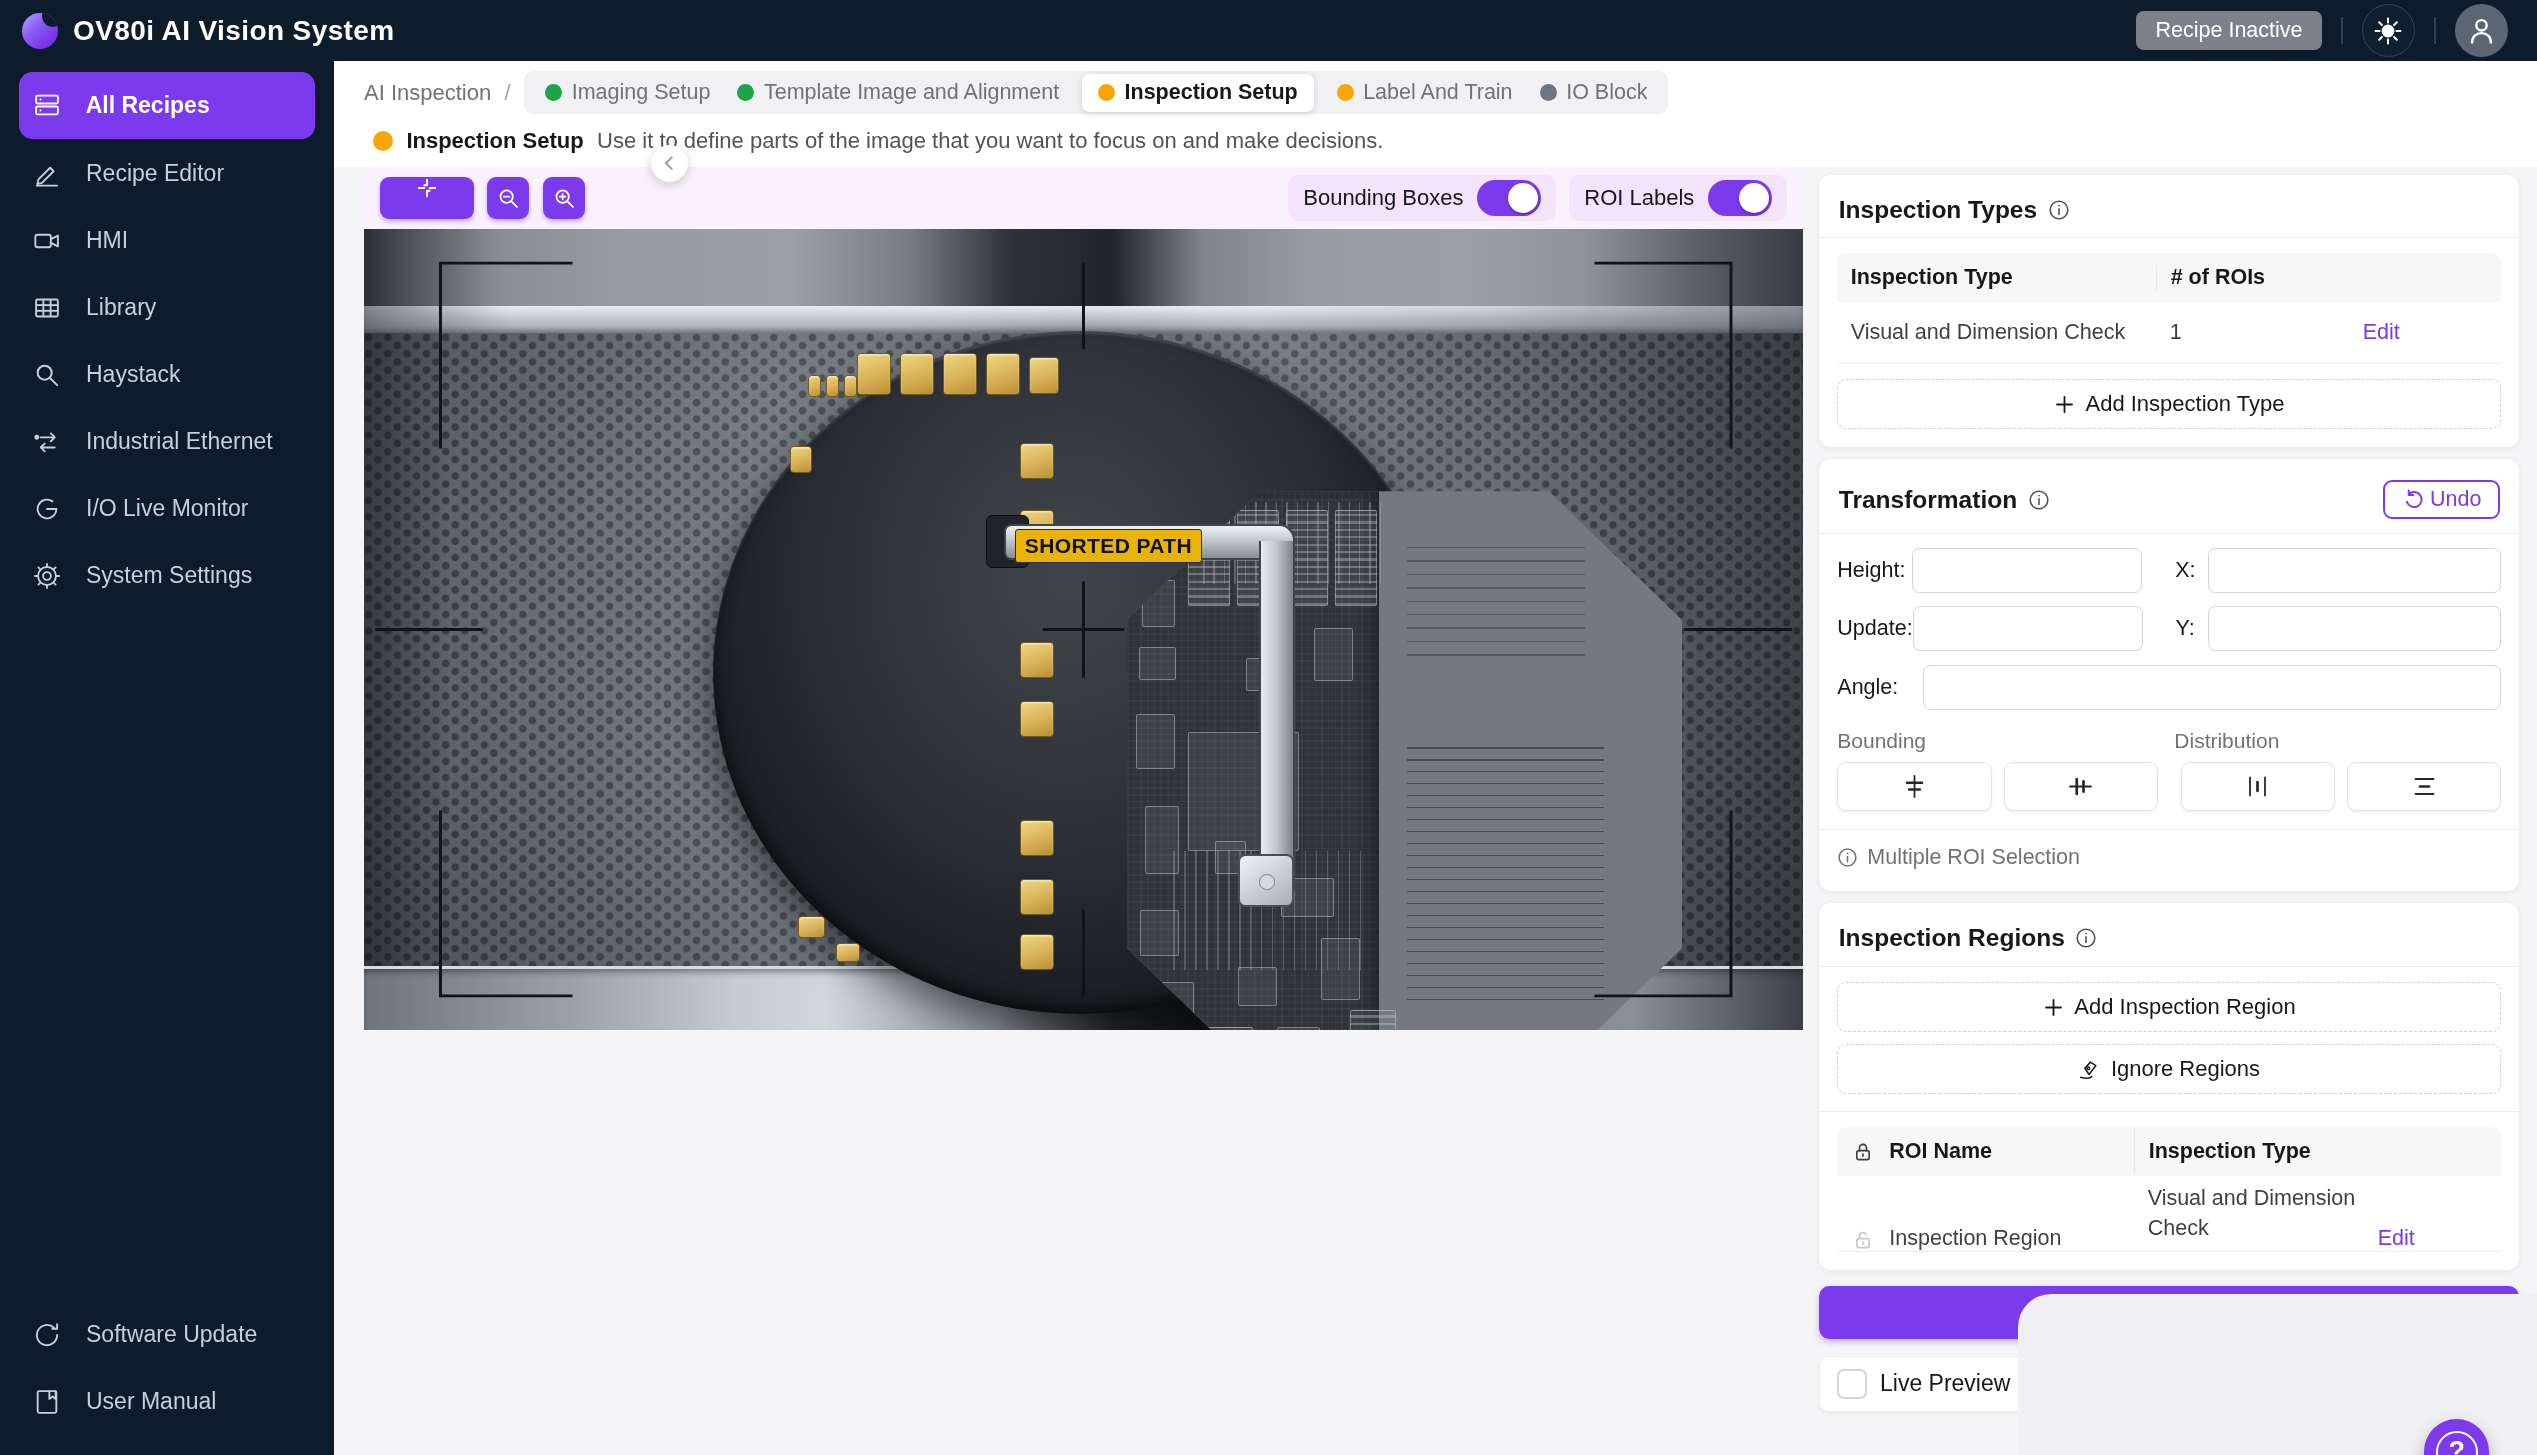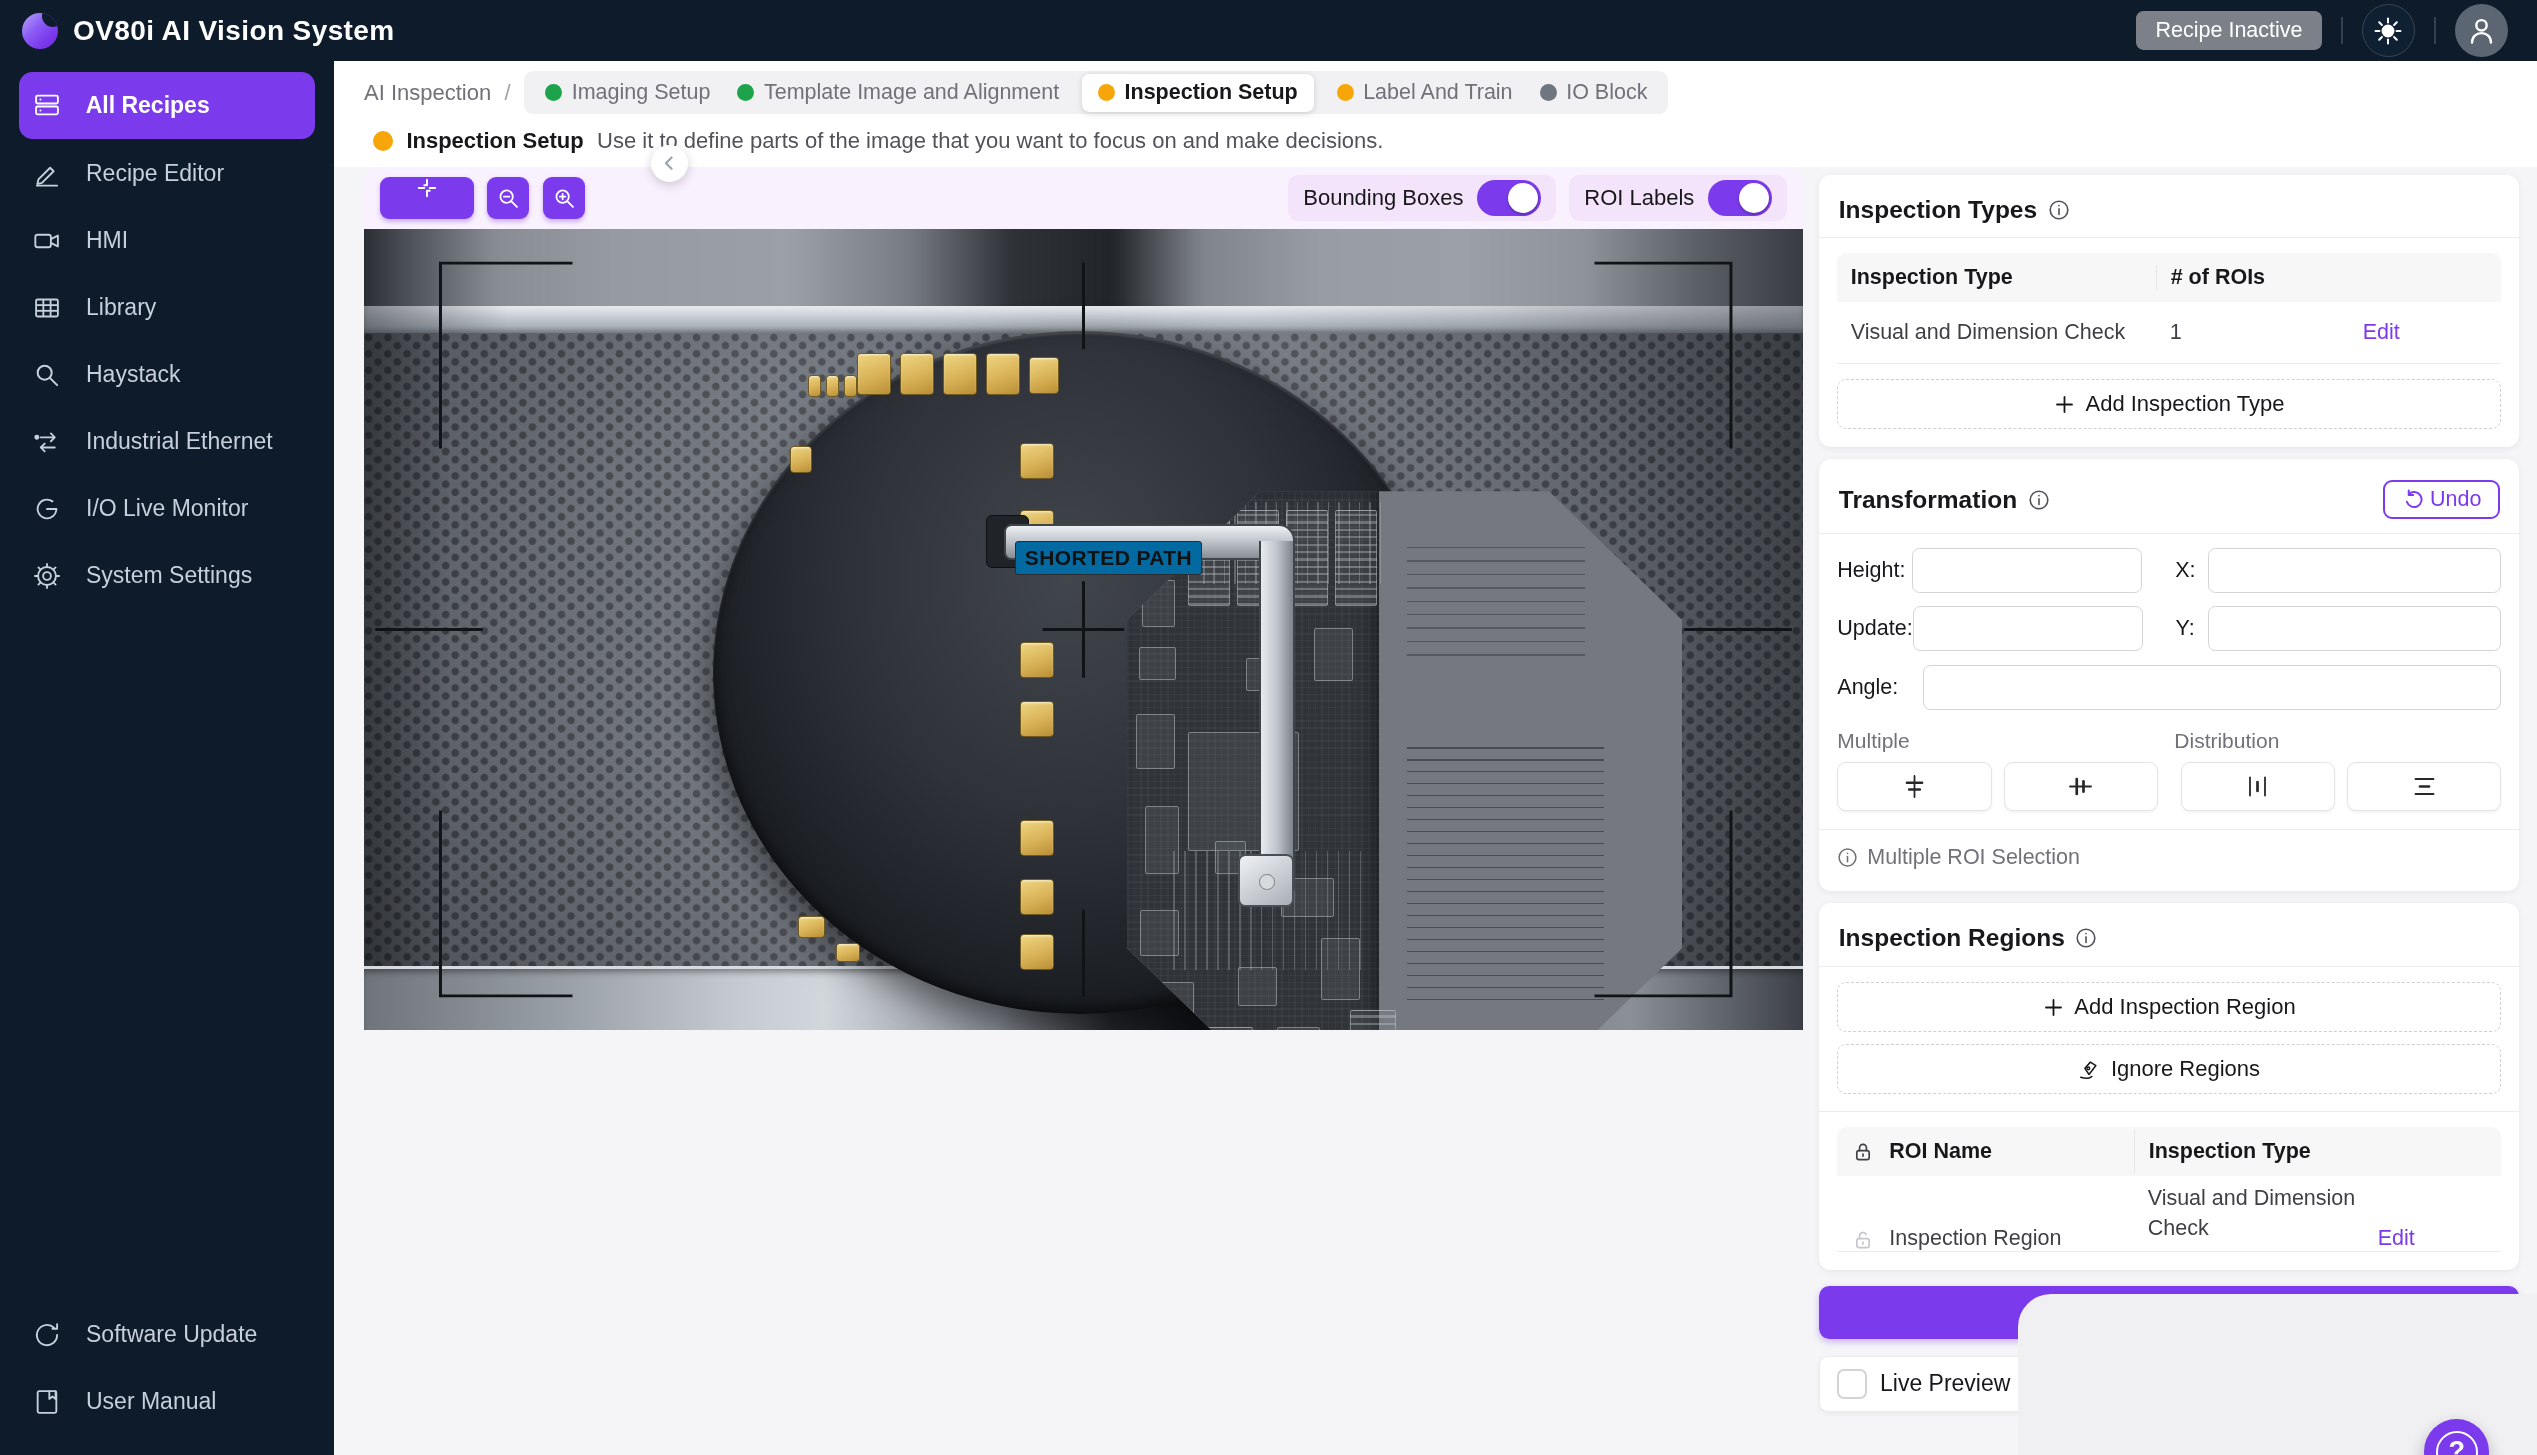--- a/index.html
+++ b/index.html
@@ -139,22 +139,22 @@
     background:linear-gradient(180deg,#eef1f4 0%,#c3c8ce 45%,#878d94 100%);
     border:2.2px solid #3f444a; border-radius:7.4px 16.3px 16.3px 7.4px;}
   .strip-v{ position:absolute; left:895px; top:312px; width:36px; height:361px;
     background:linear-gradient(90deg,#e8ebee 0%,#bfc5cb 50%,#7d838a 100%);
     border:2.2px solid #3f444a; border-top:none; border-radius:0 0 15px 15px;}
   .strip-pad{ position:absolute; left:874px; top:625px; width:56px; height:53px;
     background:linear-gradient(145deg,#f0f2f5,#a9afb6); border:2.2px solid #4a4f55;
     border-radius:7.4px;}
   .strip-pad::after{content:""; position:absolute; left:19.3px; top:18px; width:13.4px; height:13.4px;
     border-radius:50%; background:#d7dadd; border:1.5px solid #7c8187;}
-  .defect-label{ position:absolute; left:651px; top:312px; width:187px; height:34px;
-    background:#0369a1; border:1.5px solid #2a2d31; border-radius:3px; display:flex;
+  .defect-label{ position:absolute; left:651px; top:300px; width:187px; height:34px;
+    background:#eab308; border:1.5px solid #2a2d31; border-radius:3px; display:flex;
     align-items:center; justify-content:center; font-size:21px; font-weight:700; color:#101214;
     letter-spacing:0.4px; z-index:6;}
   .marks{ position:absolute; inset:0; z-index:7;}
 
   
   .panel{ width:700px; flex:none; padding-top:7.4px; position:relative;}
   .card{ background:#fff; border-radius:12px; box-shadow:0 1.5px 6px rgba(0,0,0,.06);
     padding:18px; margin-bottom:12px;}
   .card-title-row{ display:flex; align-items:center; gap:10.4px; padding:3px 1.5px 13.4px 1.5px;}
   .card-title{ font-size:24.5px; font-weight:600; color:#18181b;}
@@ -617,21 +617,21 @@
             <span class="flbl1">Update:</span>
             <input class="finput w1" value="" style="">
             <span class="flbl2">Y:</span>
             <input class="finput w2" value="" style="">
           </div>
           <div class="frow">
             <span class="flbl1">Angle:</span>
             <input class="finput w2" value="" style="">
           </div>
           <div class="group-labels">
-            <span class="gl1">Multiple</span>
+            <span class="gl1">Bounding</span>
             <span>Distribution</span>
           </div>
           <div class="icon-btn-row">
             <div class="icon-btn">
               <span>
                 <svg width="27" height="27" viewBox="0 0 36 36" stroke="#27272a" fill="none" stroke-linecap="round">
                   <line x1="18" y1="4" x2="18" y2="32" stroke-width="2.4"></line>
                   <line x1="8" y1="13" x2="28" y2="13" stroke-width="3.6"></line>
                   <line x1="11" y1="22" x2="25" y2="22" stroke-width="3.6"></line>
                 </svg>

